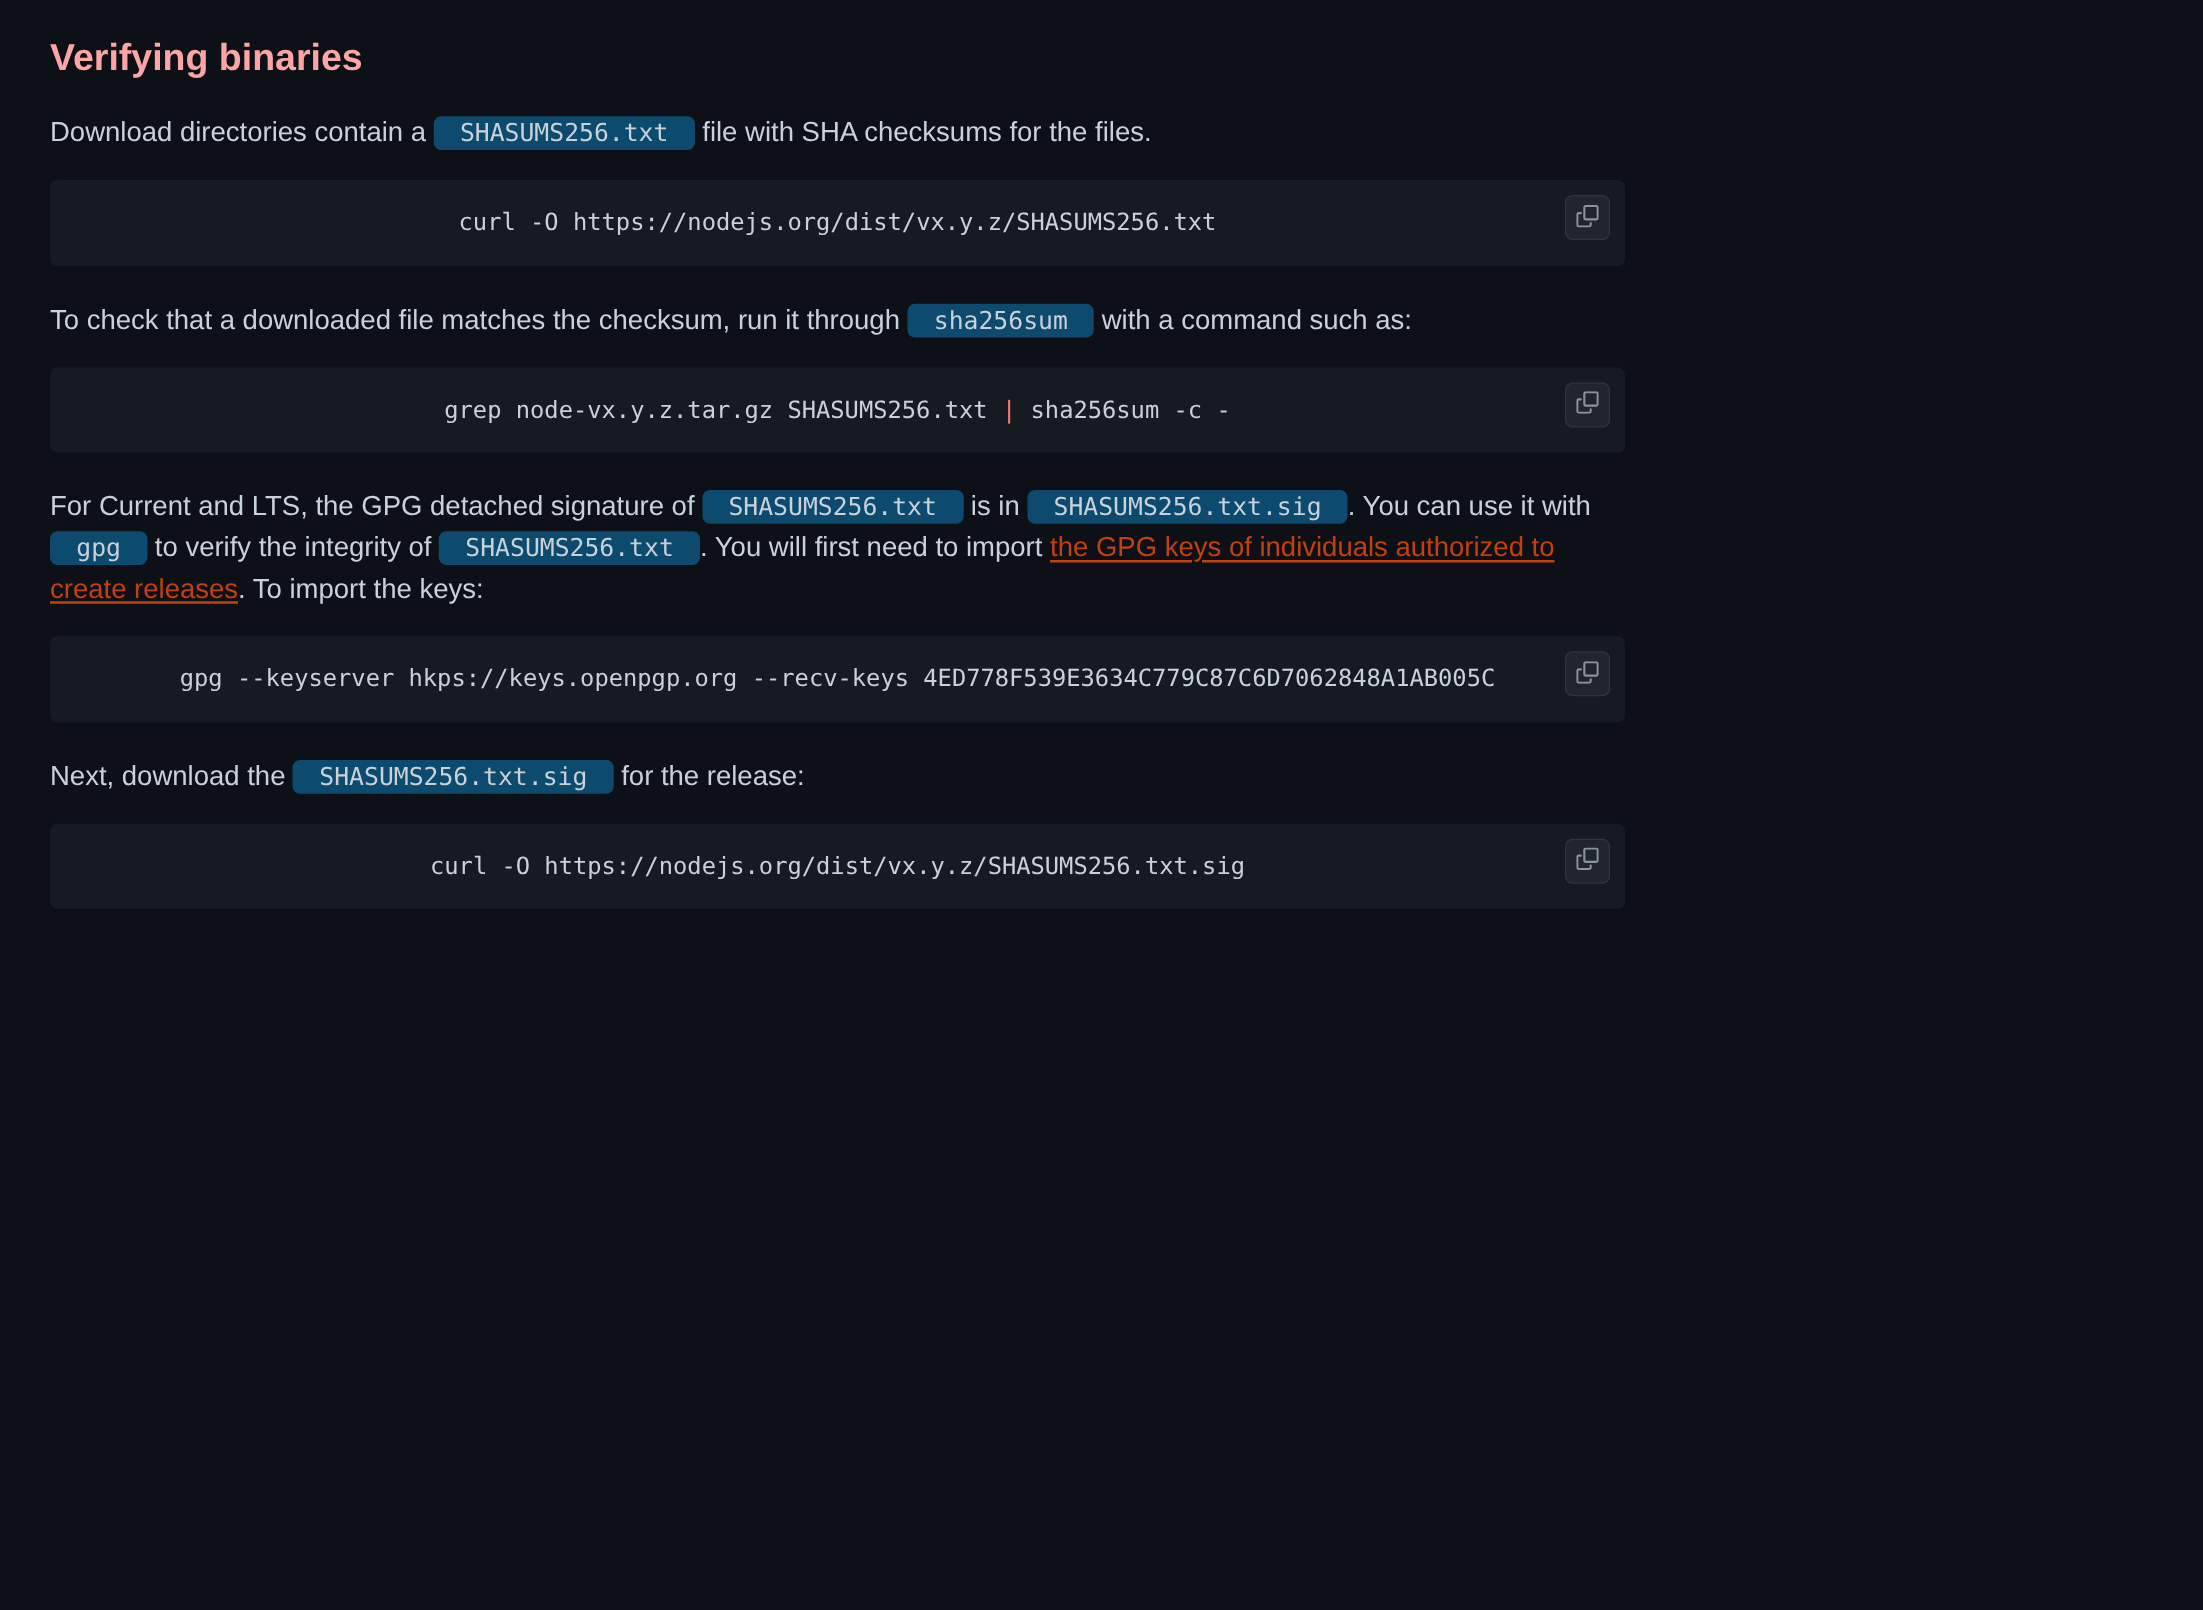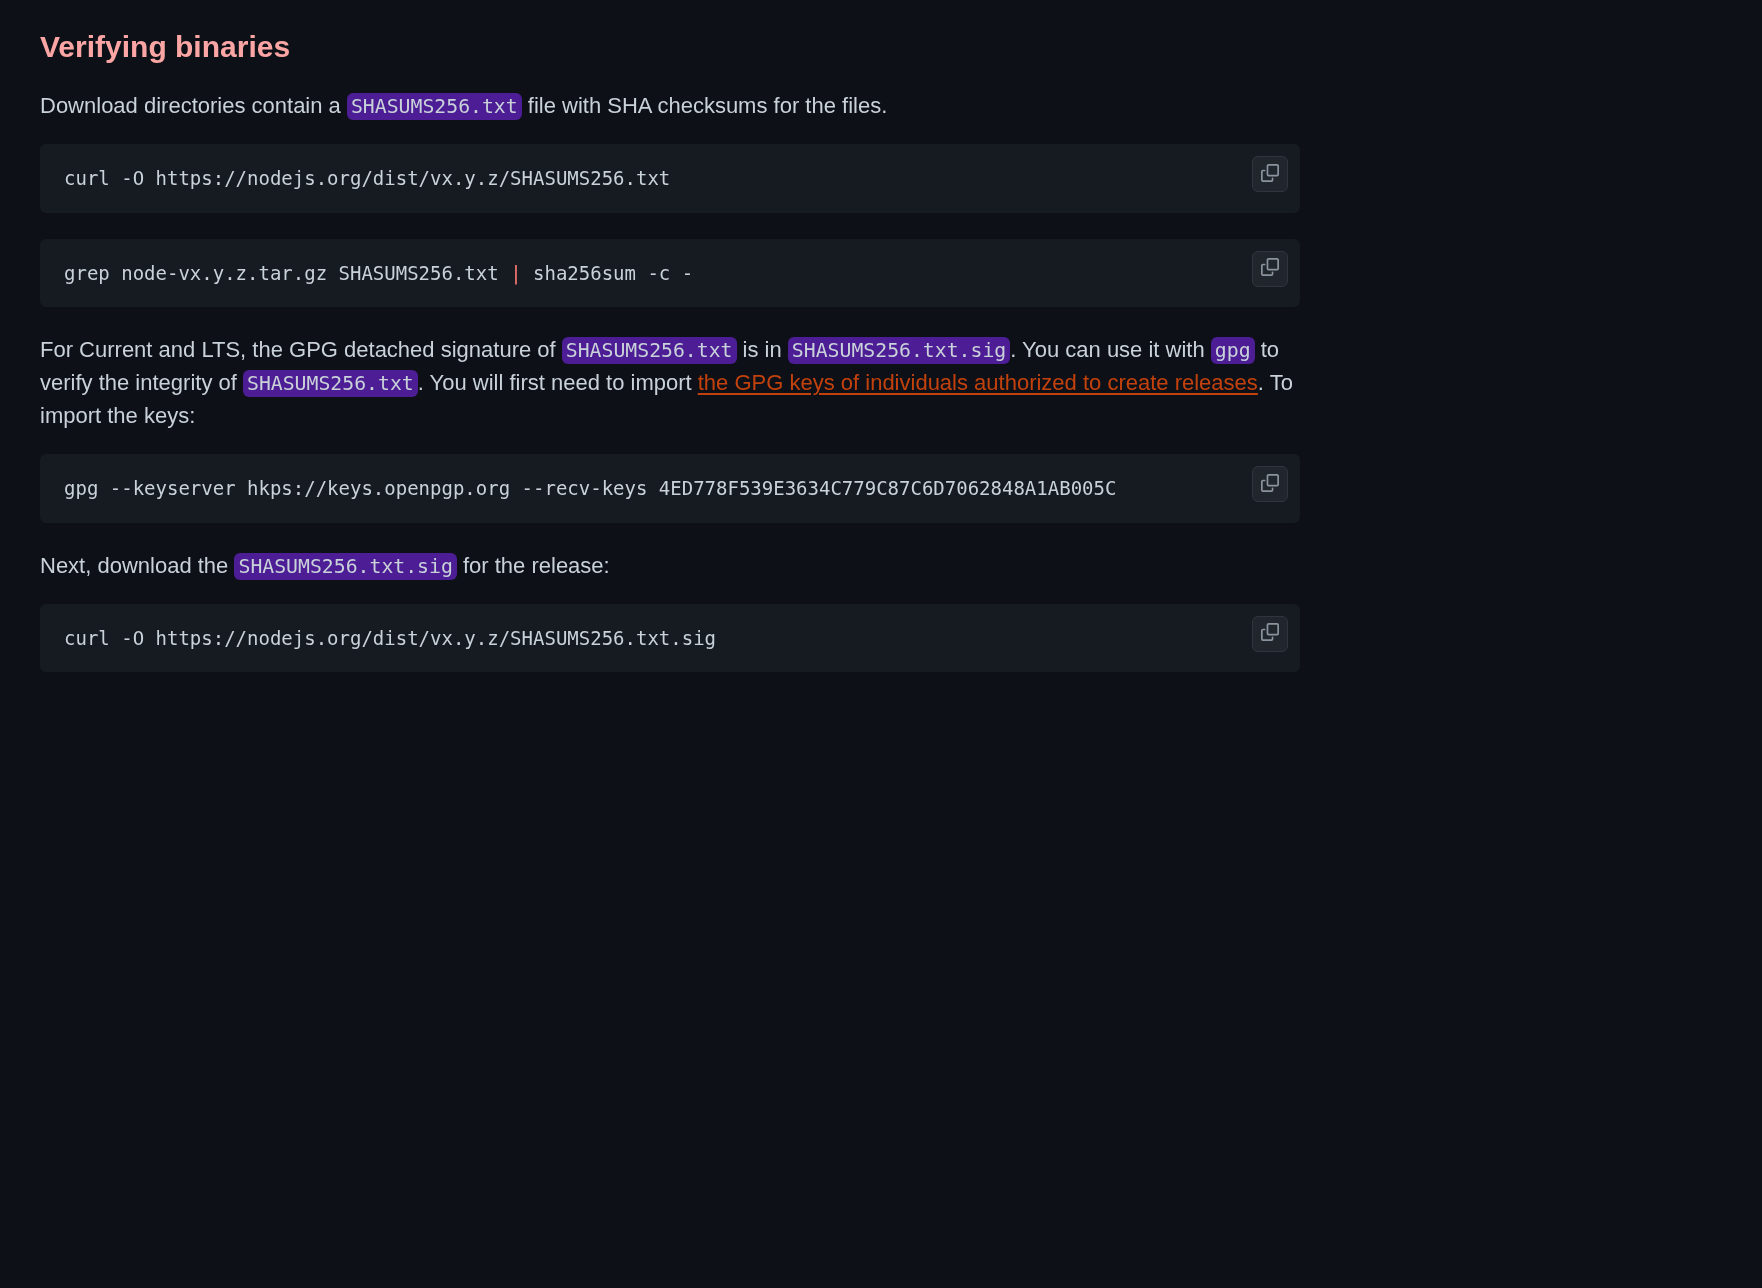--- a/index.html
+++ b/index.html
@@ -20,38 +20,39 @@
     font-weight: 600;
     color: #fca5a5;
     margin: 0 0 20px 0;
   }
   p {
     margin: 0 0 22px 0;
     color: #c9d1d9;
   }
   code.inline {
     font-family: ui-monospace, SFMono-Regular, Menlo, Consolas, monospace;
-    background: #4c1d95;
+    background: #0c4a6e;
     border-radius: 6px;
-    padding: 2px 4px;
+    padding: 2px 21px;
     font-size: 0.9em;
     color: #c9d1d9;
   }
   a.link {
     color: #c2410c;
     text-decoration: underline;
     text-underline-offset: 3px;
   }
   .codeblock {
     position: relative;
     background: #161b22;
     border-radius: 6px;
     padding: 20px 24px;
     margin: 0 0 26px 0;
     overflow-x: auto;
+    text-align: center;
   }
   .codeblock pre {
     margin: 0;
     font-family: ui-monospace, SFMono-Regular, Menlo, Consolas, monospace;
     font-size: 19px;
     color: #c9d1d9;
     white-space: pre;
   }
   .codeblock .pipe { color: #ff7b72; }
   .copy-btn {
@@ -88,20 +89,23 @@
       <span>
         <svg viewBox="0 0 16 16" fill="currentColor">
             <path d="M0 6.75C0 5.784.784 5 1.75 5h1.5a.75.75 0 0 1 0 1.5h-1.5a.25.25 0 0 0-.25.25v7.5c0 .138.112.25.25.25h7.5a.25.25 0 0 0 .25-.25v-1.5a.75.75 0 0 1 1.5 0v1.5A1.75 1.75 0 0 1 9.25 16h-7.5A1.75 1.75 0 0 1 0 14.25Z"></path>
             <path d="M5 1.75C5 .784 5.784 0 6.75 0h7.5C15.216 0 16 .784 16 1.75v7.5A1.75 1.75 0 0 1 14.25 11h-7.5A1.75 1.75 0 0 1 5 9.25Zm1.75-.25a.25.25 0 0 0-.25.25v7.5c0 .138.112.25.25.25h7.5a.25.25 0 0 0 .25-.25v-7.5a.25.25 0 0 0-.25-.25Z"></path>
           </svg>
       </span>
     </div>
     <pre>curl -O https://nodejs.org/dist/vx.y.z/SHASUMS256.txt</pre>
   </div>
 
+  <p>
+    <span>To check that a downloaded file matches the checksum, run it through </span><code class="inline">sha256sum</code><span> with a command such as:</span>
+  </p>
 
   <div class="codeblock">
     <div class="copy-btn" title="Copy">
       <span>
         <svg viewBox="0 0 16 16" fill="currentColor">
             <path d="M0 6.75C0 5.784.784 5 1.75 5h1.5a.75.75 0 0 1 0 1.5h-1.5a.25.25 0 0 0-.25.25v7.5c0 .138.112.25.25.25h7.5a.25.25 0 0 0 .25-.25v-1.5a.75.75 0 0 1 1.5 0v1.5A1.75 1.75 0 0 1 9.25 16h-7.5A1.75 1.75 0 0 1 0 14.25Z"></path>
             <path d="M5 1.75C5 .784 5.784 0 6.75 0h7.5C15.216 0 16 .784 16 1.75v7.5A1.75 1.75 0 0 1 14.25 11h-7.5A1.75 1.75 0 0 1 5 9.25Zm1.75-.25a.25.25 0 0 0-.25.25v7.5c0 .138.112.25.25.25h7.5a.25.25 0 0 0 .25-.25v-7.5a.25.25 0 0 0-.25-.25Z"></path>
           </svg>
       </span>
     </div>

